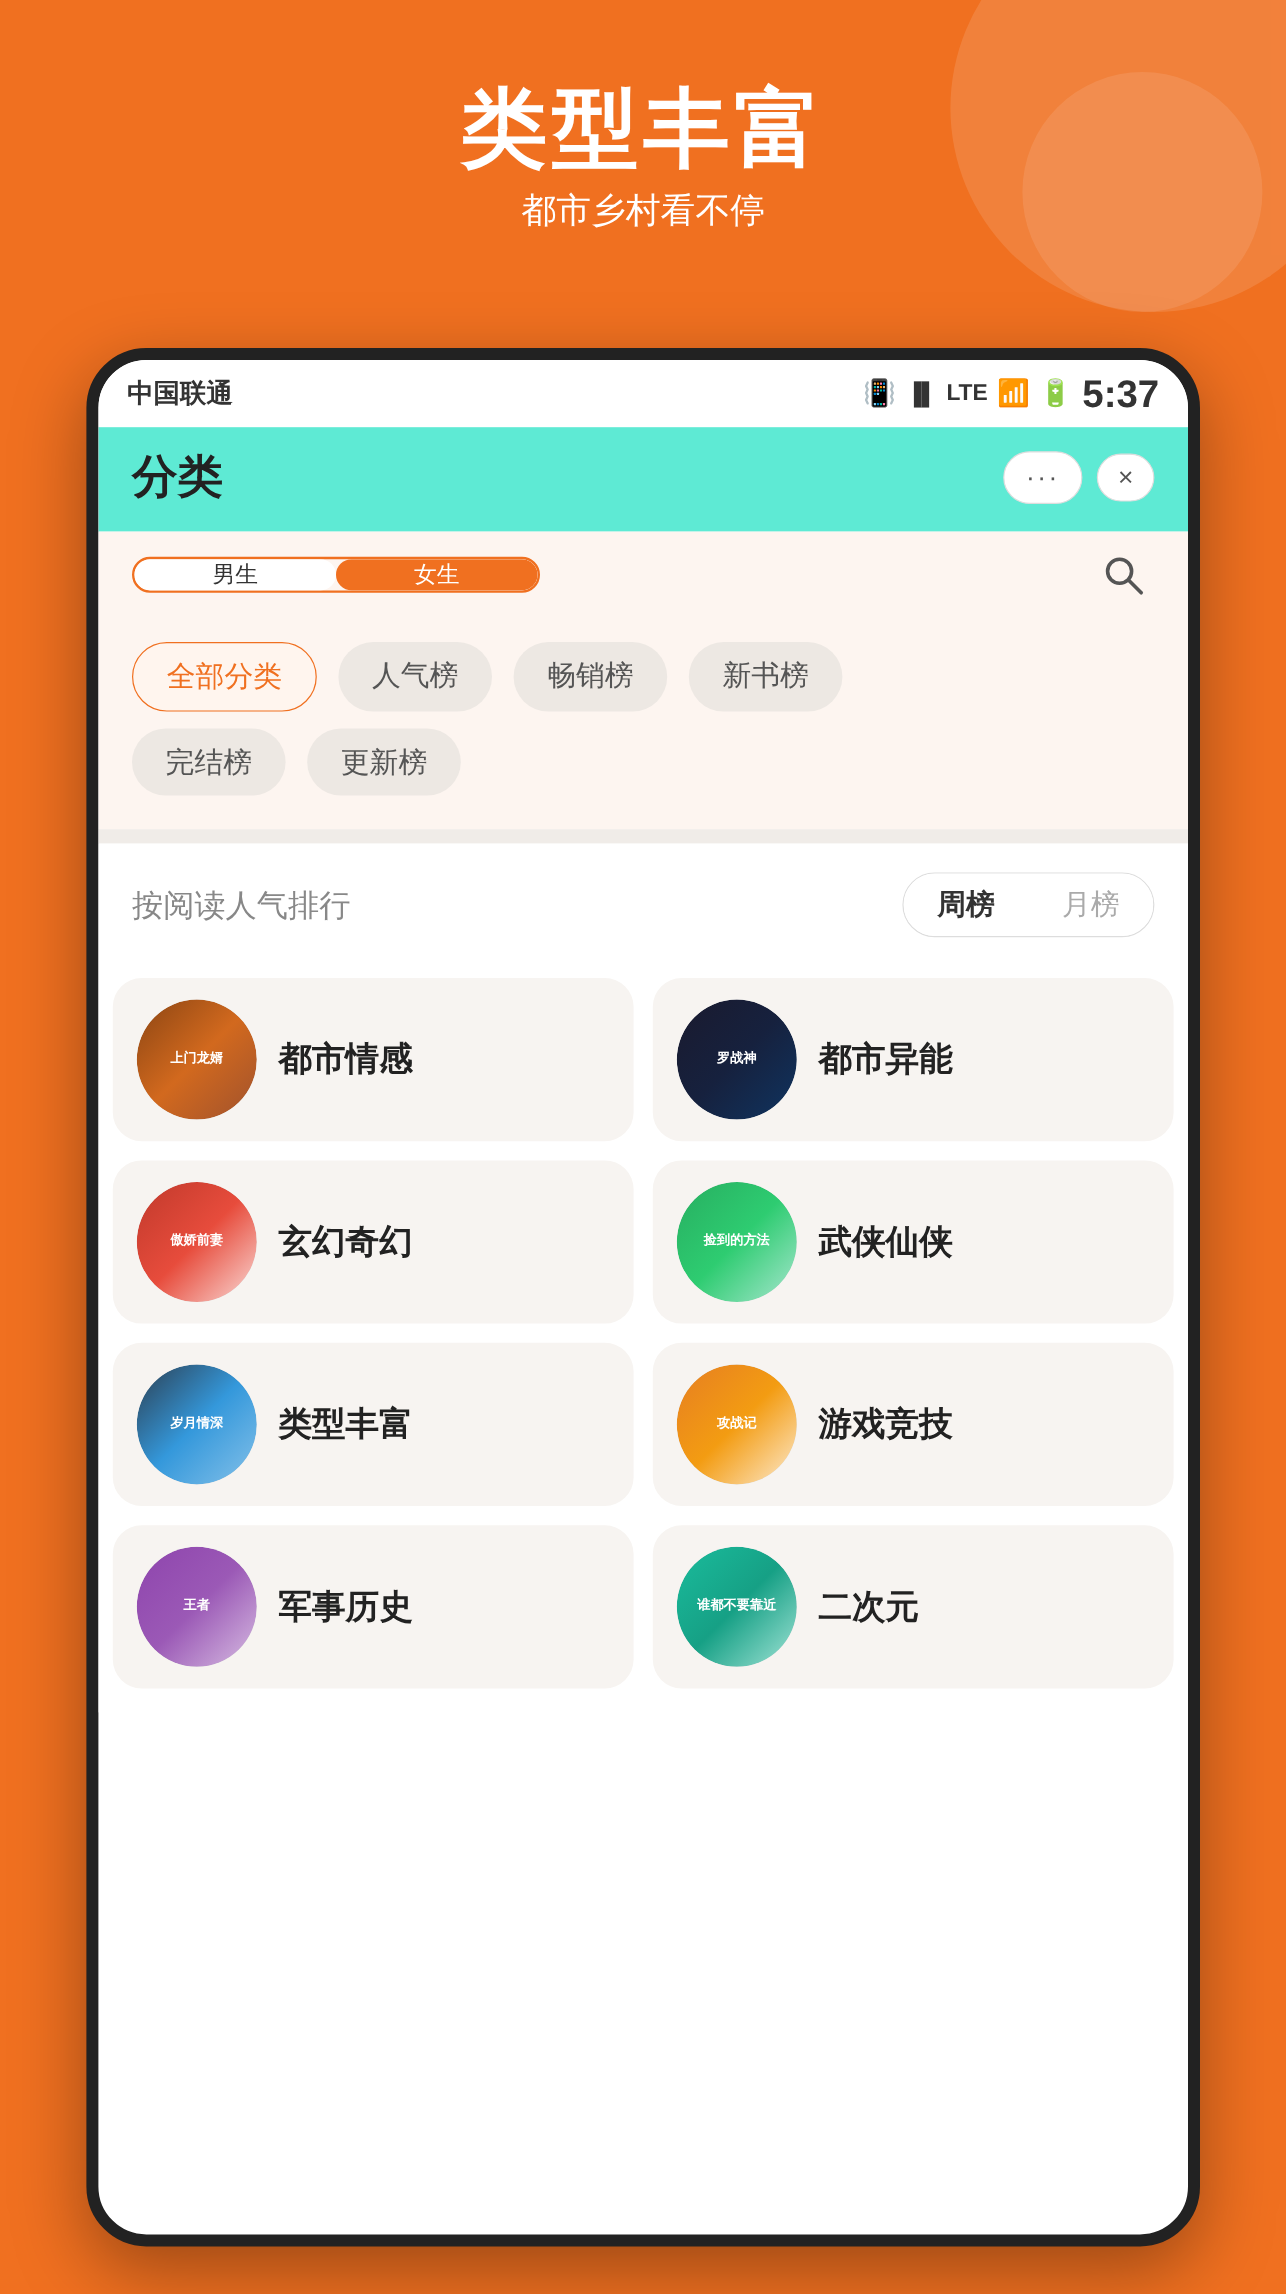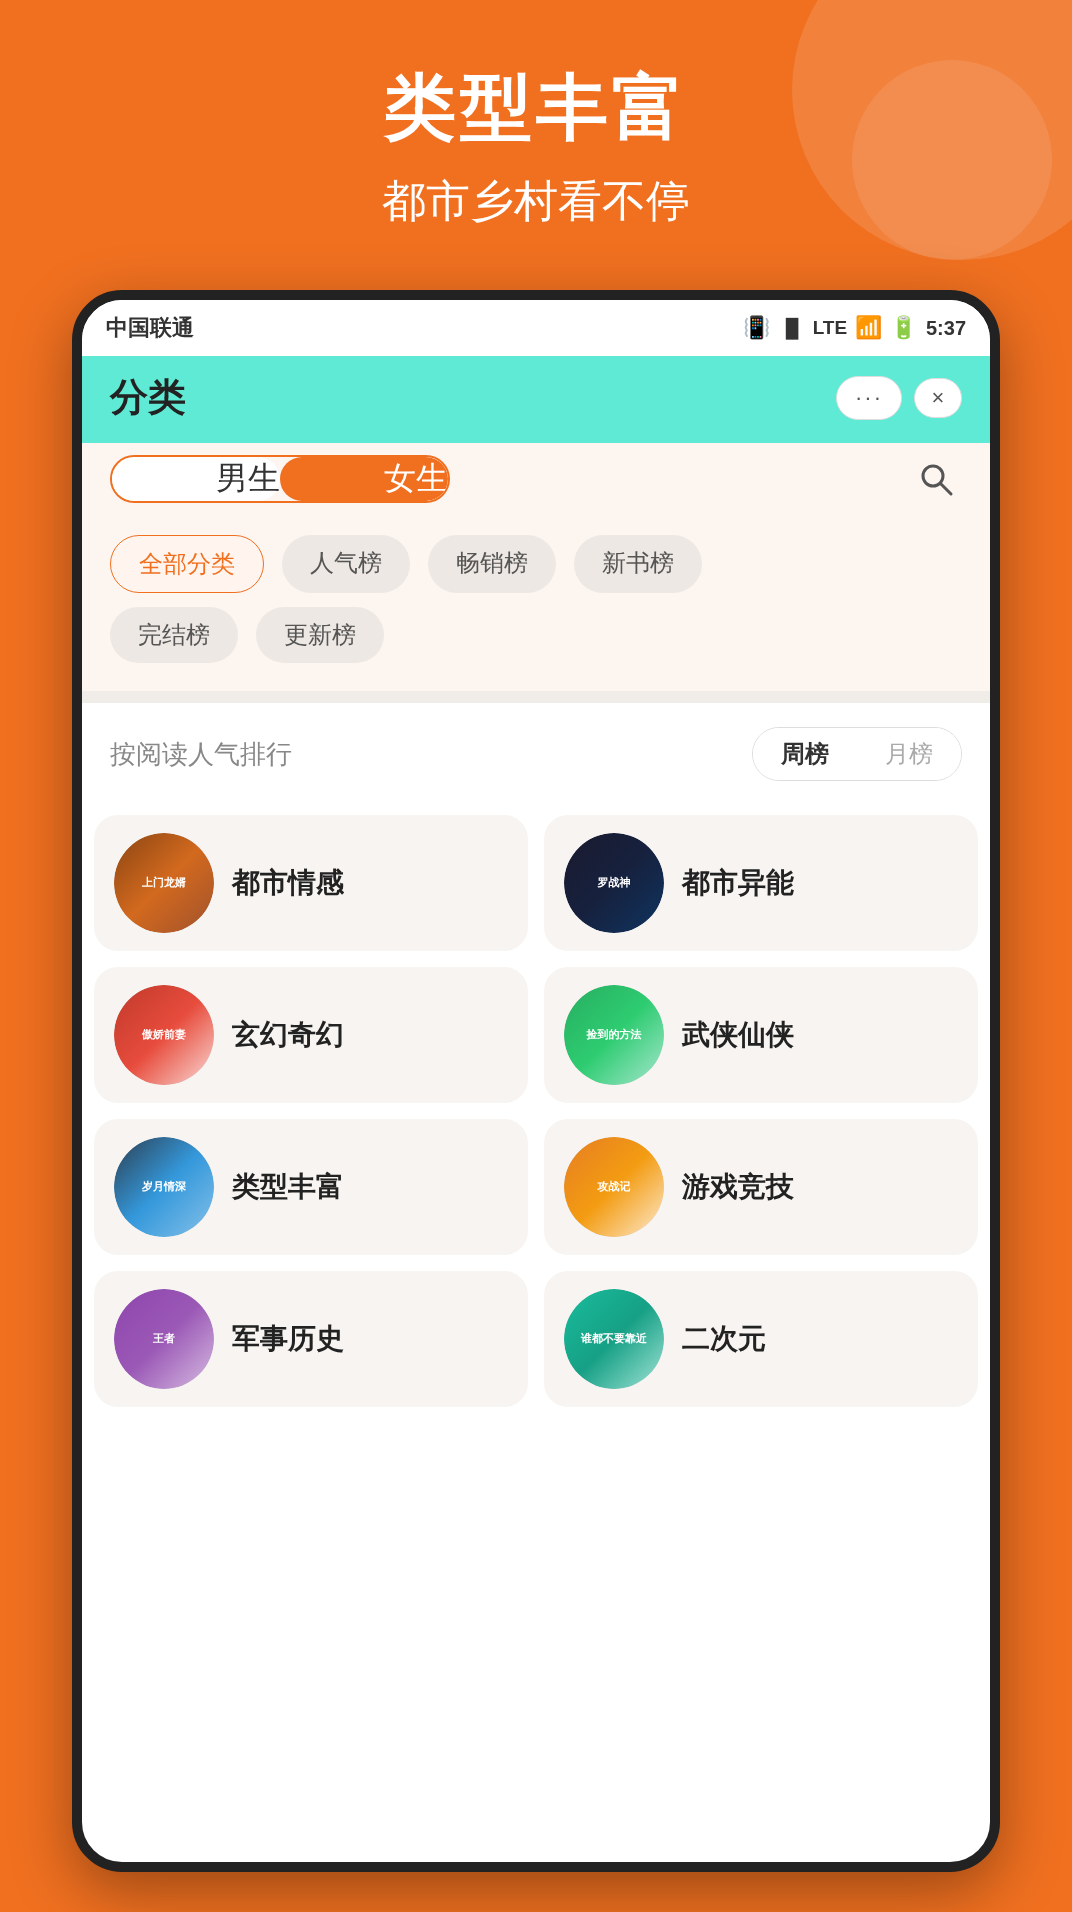--- a/index.html
+++ b/index.html
@@ -45,23 +45,22 @@
       left: 0; right: 0;
       text-align: center;
     }
     .top-title {
       font-size: 72px;
       font-weight: 700;
       color: #fff;
       letter-spacing: 4px;
     }
     .top-subtitle {
-      font-size: 44px;
+      font-size: 29px;
       color: #fff;
-      margin-top: 16px;
       font-weight: 400;
     }
 
     
     .phone-frame {
       position: absolute;
       top: 290px;
       left: 72px;
       right: 72px;
       bottom: 40px;
@@ -87,21 +86,21 @@
       font-weight: 700;
     }
     .status-right {
       display: flex;
       align-items: center;
       gap: 8px;
       font-size: 22px;
       color: #333;
     }
     .status-time {
-      font-size: 20px;
+      font-size: 32px;
       font-weight: 600;
       color: #333;
     }
 
     
     .app-header {
       background: #5eead4;
       padding: 16px 28px 20px;
       display: flex;
       align-items: center;
@@ -152,22 +151,22 @@
     .tabs-group {
       display: flex;
       border: 2px solid #F07020;
       border-radius: 40px;
       overflow: hidden;
       width: 340px;
     }
     .tab-btn {
       flex: 1;
       padding: 0 0;
-      text-align: right;
-      font-size: 32px;
+      text-align: center;
+      font-size: 19px;
       font-weight: 500;
       cursor: pointer;
       border-radius: 38px;
     }
     .tab-btn.inactive {
       background: #fff;
       color: #333;
     }
     .tab-btn.active {
       background: #F07020;

